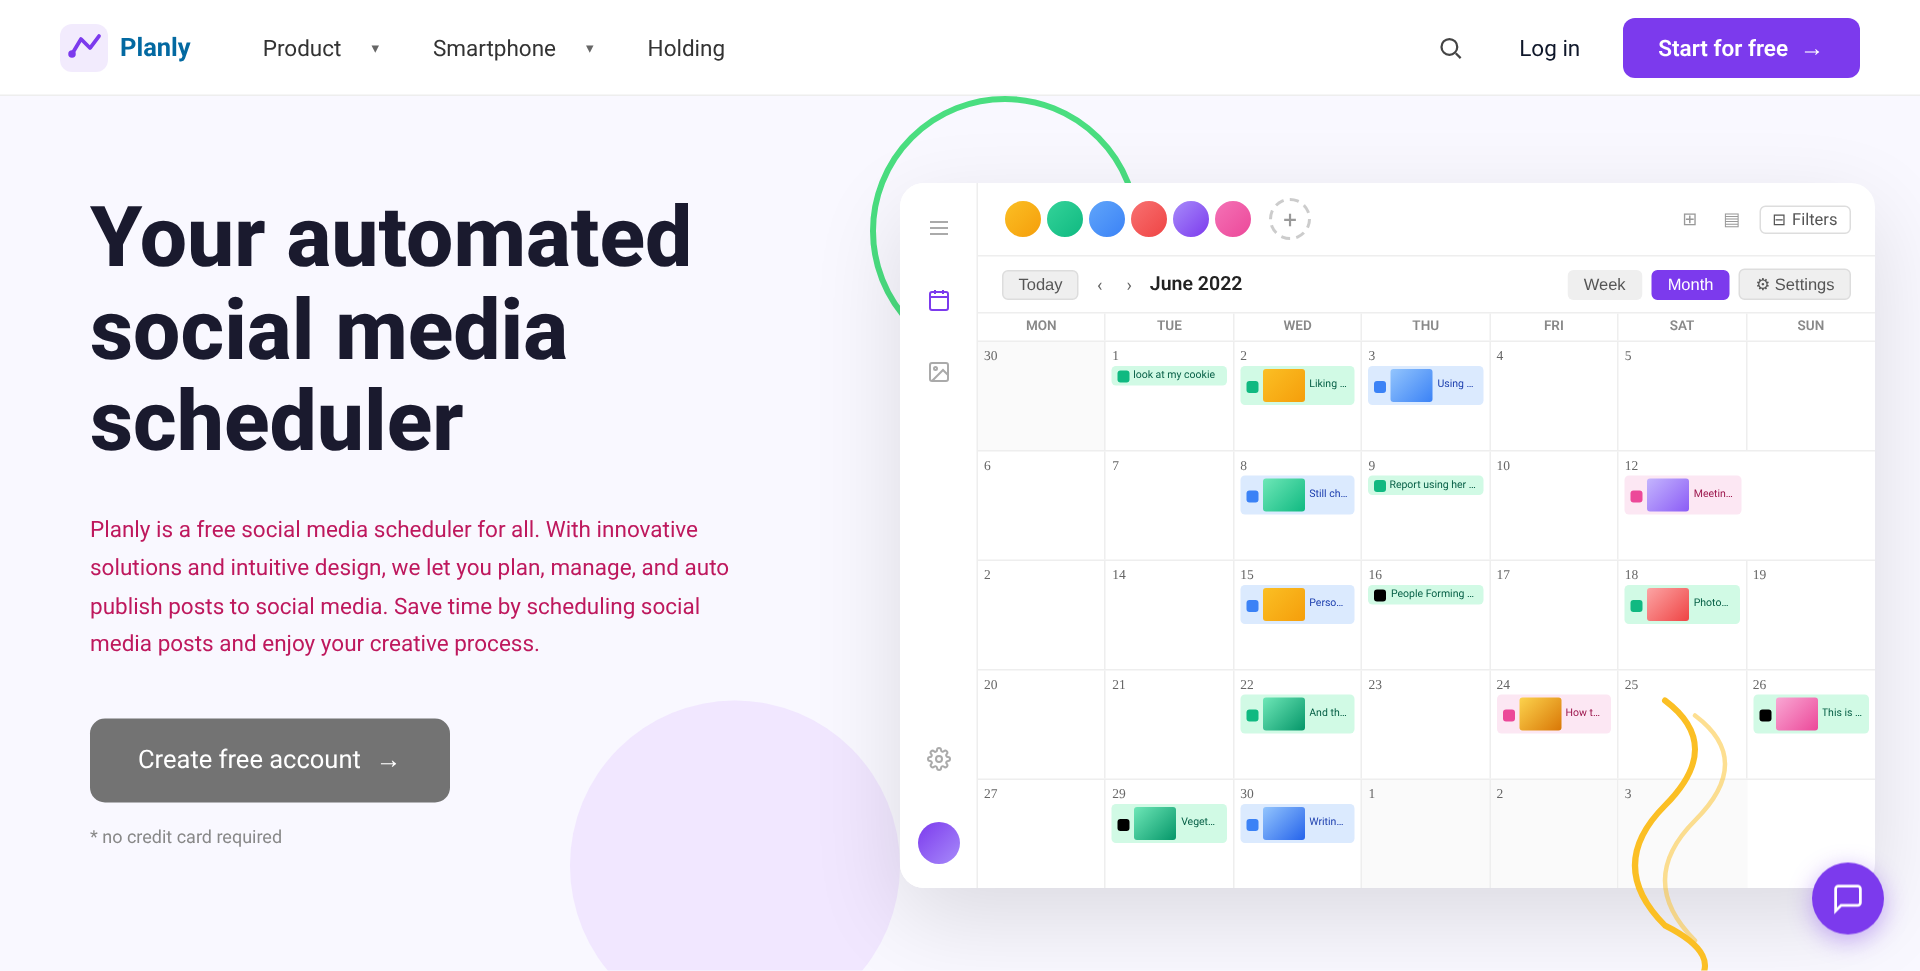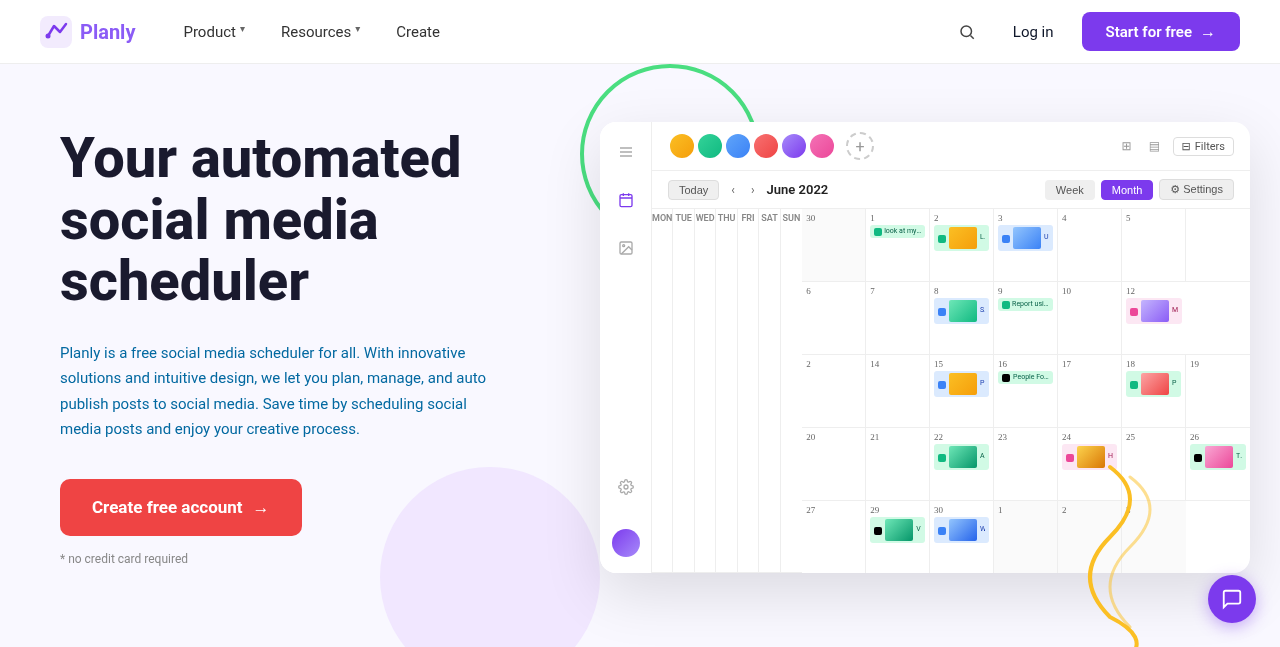--- a/index.html
+++ b/index.html
@@ -28,33 +28,34 @@
       align-items: center;
       gap: 8px;
       margin-right: 32px;
       text-decoration: none;
     }
     .logo-icon {
       width: 32px;
       height: 32px;
     }
     .logo-text {
-      font-size: 20px;
+      font-size: 17px;
       font-weight: 700;
-      color: #8b5cf6;
+      color: #0369a1;
     }
     .nav-links {
       display: flex;
       align-items: center;
       gap: 4px;
       flex: 1;
     }
     .nav-link {
       display: flex;
-      gap: 4px;
+      align-items: center;
+      gap: 20px;
       padding: 8px 16px;
       font-size: 15px;
       color: #333;
       cursor: pointer;
       border-radius: 6px;
       text-decoration: none;
     }
     .nav-link .chevron {
       font-size: 10px;
       color: #666;
@@ -116,35 +117,35 @@
     }
     .hero-title {
       font-size: 56px;
       font-weight: 800;
       color: #1a1a2e;
       line-height: 1.1;
       margin-bottom: 28px;
     }
     .hero-desc {
       font-size: 15px;
-      color: #0369a1;
+      color: #be185d;
       line-height: 1.7;
       margin-bottom: 36px;
       max-width: 430px;
     }
     .cta-btn {
       display: inline-flex;
       align-items: center;
       gap: 10px;
-      background: #ef4444;
+      background: #737373;
       color: #fff;
       padding: 18px 32px;
       border-radius: 10px;
       font-size: 17px;
-      font-weight: 700;
+      font-weight: 400;
       cursor: pointer;
       border: none;
       margin-bottom: 12px;
       text-decoration: none;
     }
     .no-cc {
       font-size: 12px;
       color: #888;
       margin-top: 4px;
     }
@@ -336,21 +337,21 @@
       cursor: pointer;
       border: 1px solid #ddd;
       border-radius: 4px;
       padding: 3px 10px;
     }
 
     
     .cal-grid {
       flex: 1;
       display: flex;
-      flex-direction: row;
+      flex-direction: column;
     }
     .cal-days-header {
       display: grid;
       grid-template-columns: repeat(7, 1fr);
       border-bottom: 1px solid #eee;
     }
     .cal-day-name {
       text-align: center;
       font-size: 9px;
       color: #888;
@@ -473,25 +474,25 @@
       <circle cx="8" cy="20" r="2.5" fill="#7c3aed"></circle>
     </svg>
     <span class="logo-text">Planly</span>
   </a>
   <div class="nav-links">
     <a class="nav-link" href="#">
       <span>Product</span>
       <span class="chevron">▾</span>
     </a>
     <a class="nav-link" href="#">
-      <span>Resources</span>
+      <span>Smartphone</span>
       <span class="chevron">▾</span>
     </a>
     <a class="nav-link" href="#">
-      <span>Create</span>
+      <span>Holding</span>
     </a>
   </div>
   <div class="nav-right">
     <div class="search-icon-btn">
       <svg width="18" height="18" fill="none" viewBox="0 0 24 24" stroke="currentColor" stroke-width="2">
         <circle cx="11" cy="11" r="7"></circle>
         <path d="M21 21l-4.35-4.35"></path>
       </svg>
     </div>
     <a class="login-btn" href="#">Log in</a>

